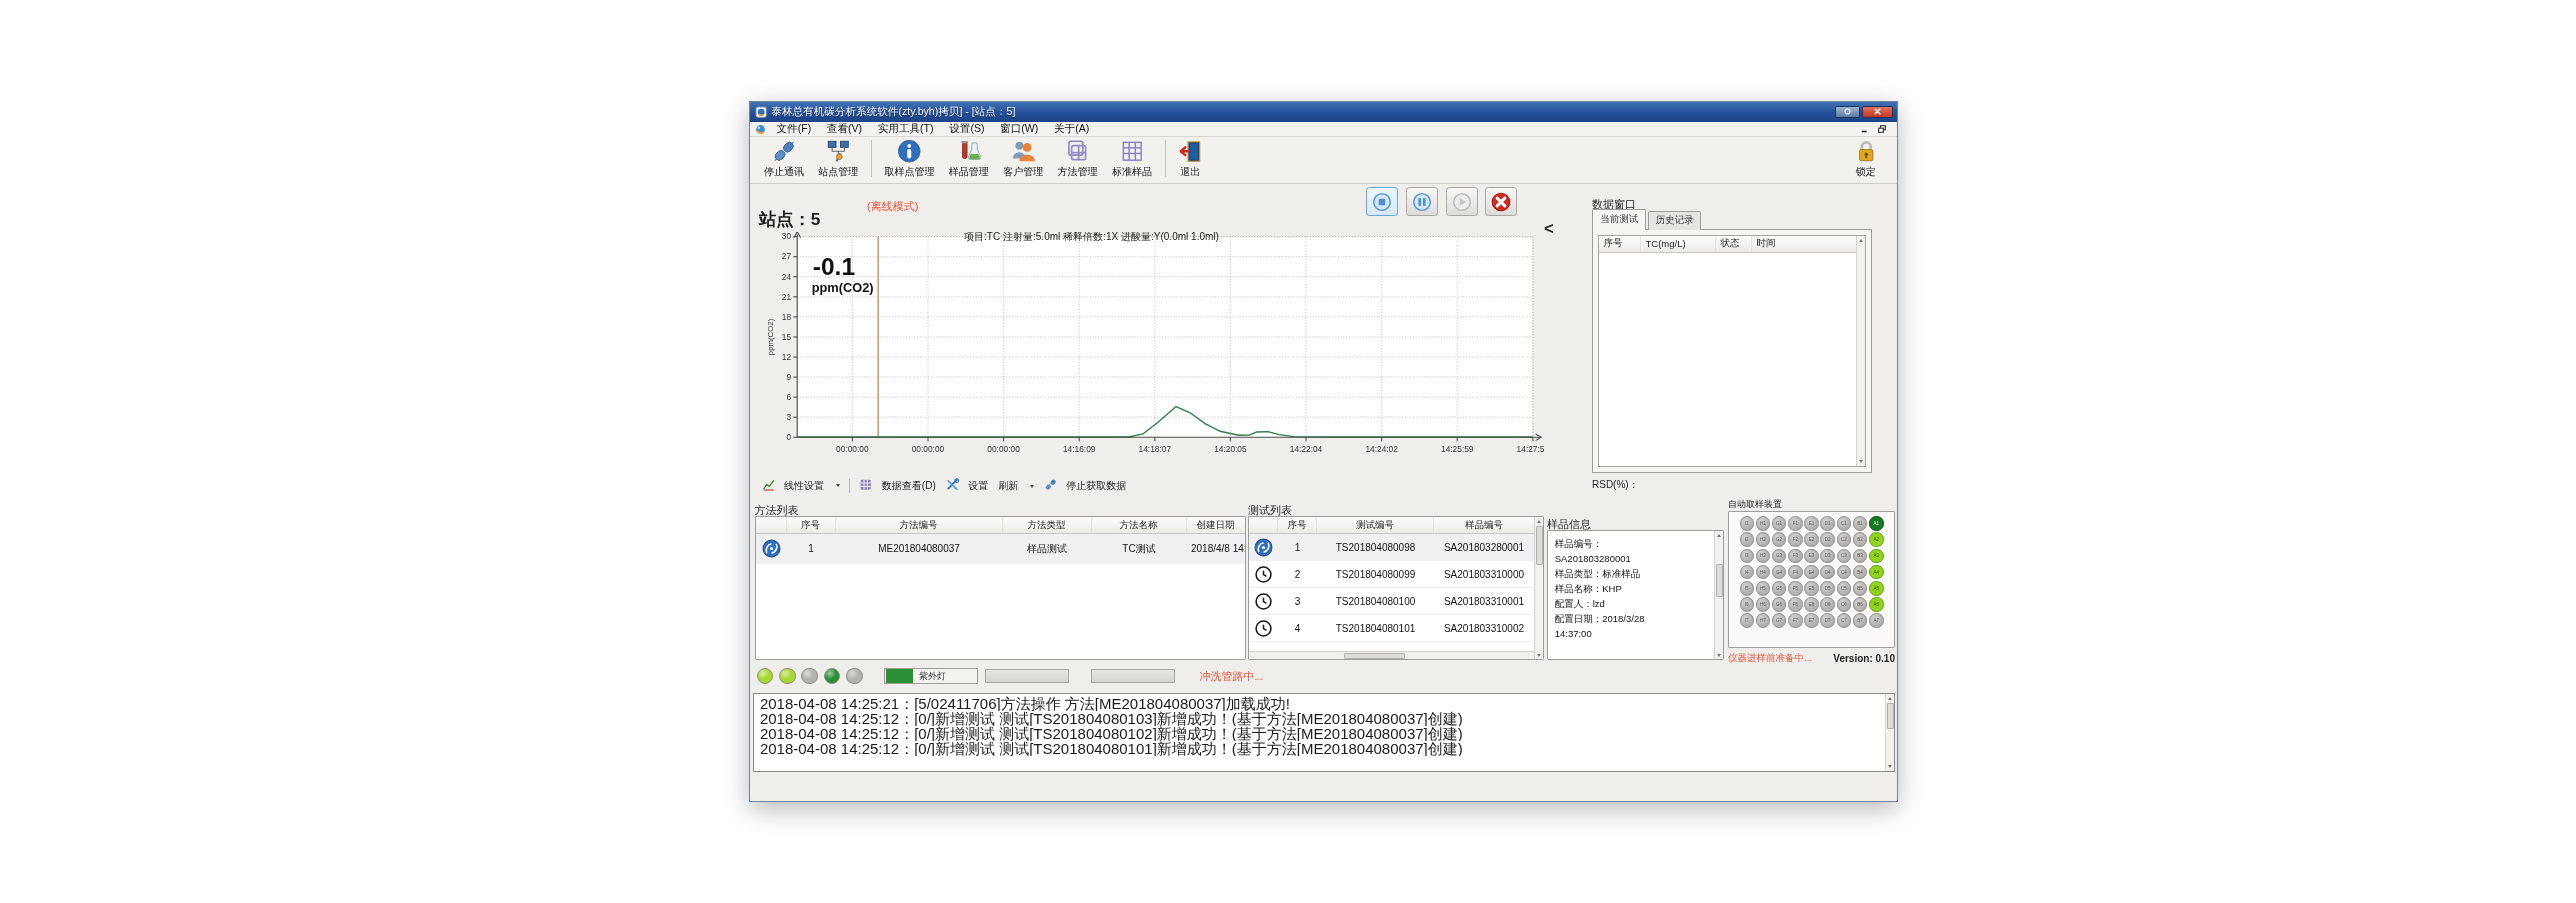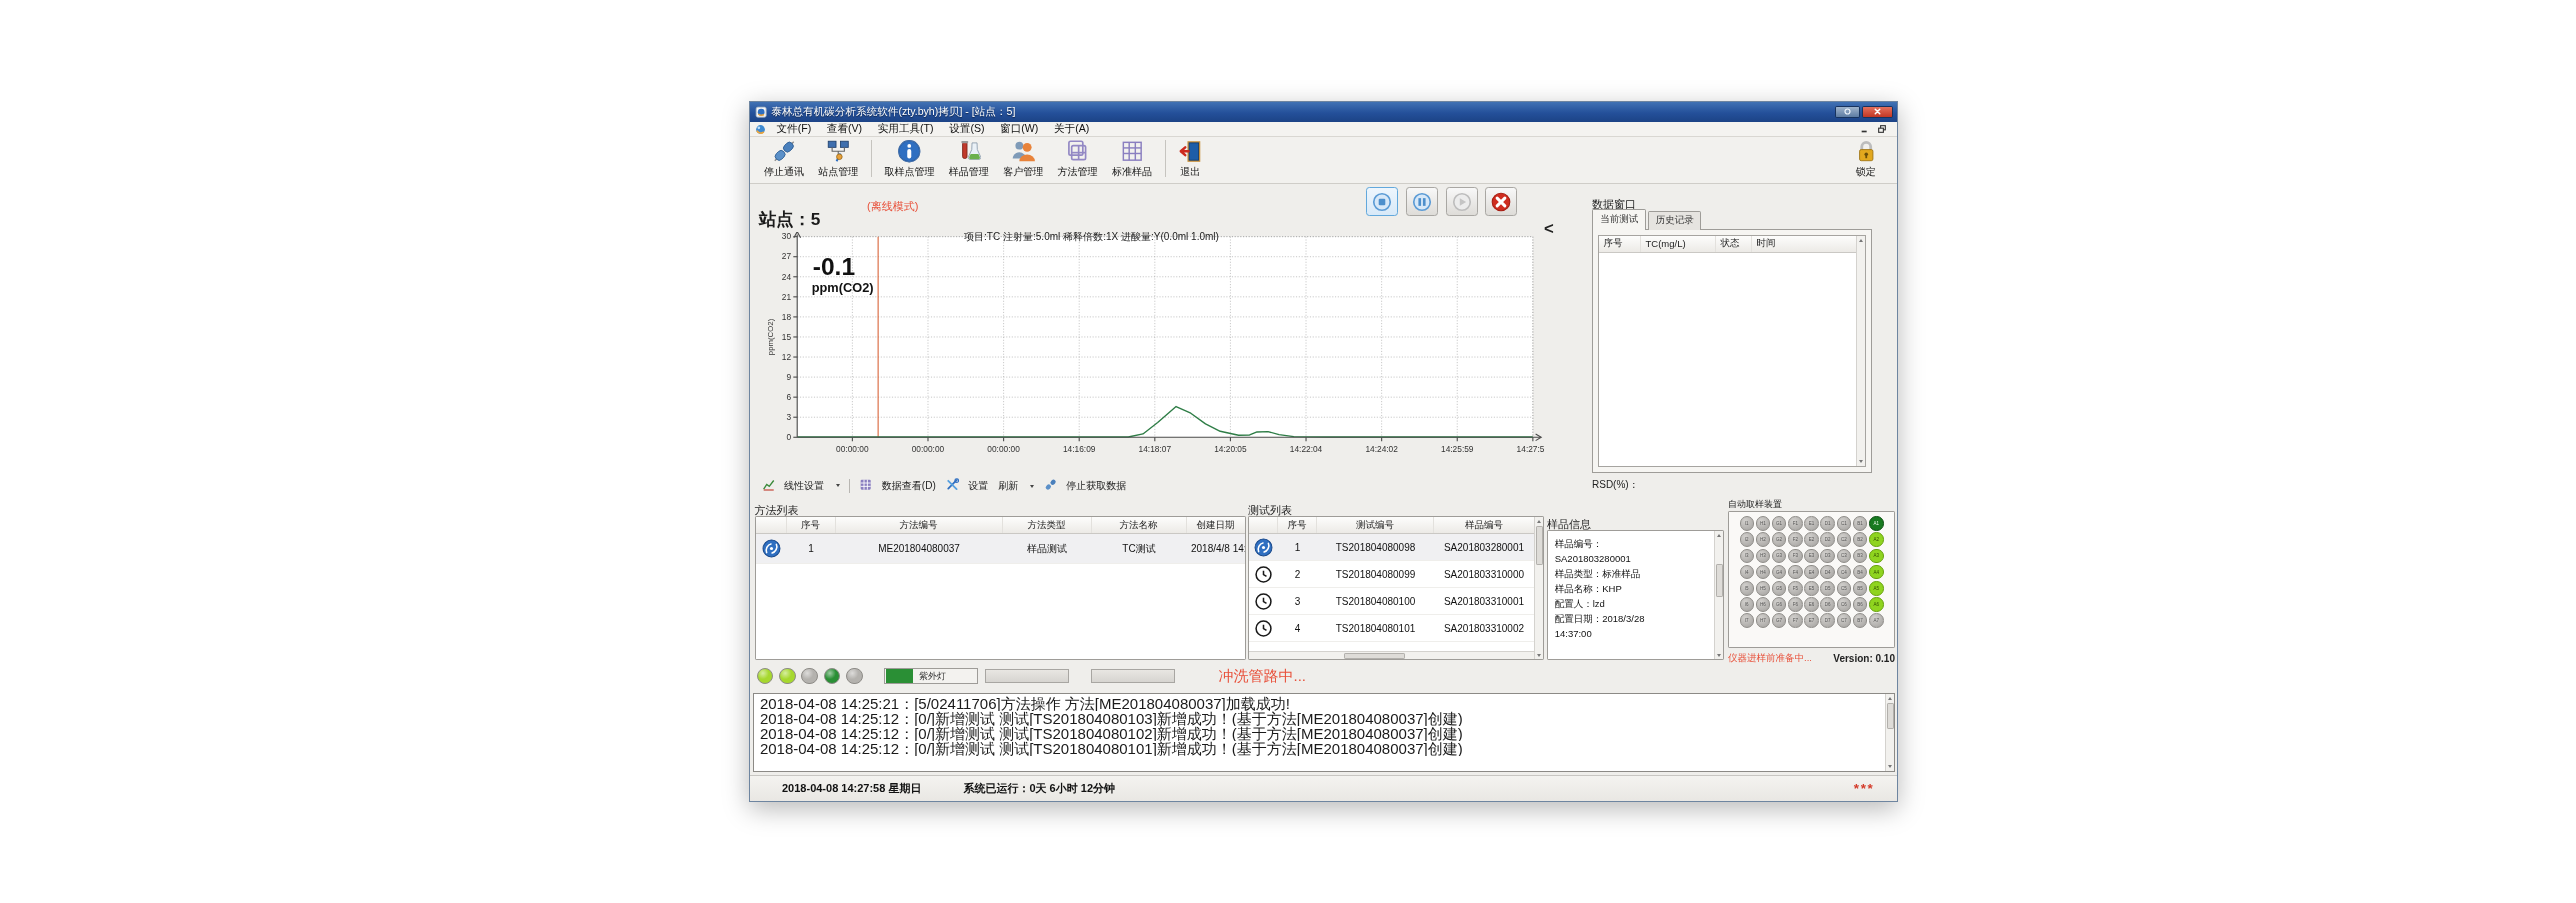--- a/index.html
+++ b/index.html
@@ -73,21 +73,21 @@
 .well.light{background:#8fd41f;border-color:#66a10c;color:#2f4d00}
 .samp-status{display:flex;justify-content:space-between;align-items:center;margin-top:3.3px}
 .samp-red{font-size:9.5px;white-space:nowrap}
 .samp-ver{color:#222;font-size:10px;font-weight:bold;white-space:nowrap}
 .led-row{position:absolute;left:6.7px;top:481px;height:22px;display:flex;align-items:center}
 .led{width:16.7px;height:16.7px;border-radius:50%;border:1.1px solid #8e8c88;margin-right:5.6px;flex:0 0 auto}
 .uv-box{width:94px;height:16.7px;border:0.6px solid #9e9c98;background:#f3f2ef;display:flex;align-items:center;margin:0 7.8px 0 15.6px;flex:0 0 auto}
 .uv-fill{width:27px;height:13.4px;margin:0 5.6px 0 1.7px}
 .uv-lb{font-size:9px;color:#333}
 .pbar{width:84px;height:14.5px;border:0.6px solid #a8a6a2;background:linear-gradient(#e8e6e2,#d6d4d0);margin-right:22px;flex:0 0 auto}
-.flush{font-size:15px;margin-left:21px;white-space:nowrap}
+.flush{font-size:11px;margin-left:2px;white-space:nowrap}
 .logbox{position:absolute;left:3.3px;top:509px;width:1142px;height:79px;background:#fff;border:0.6px solid #8c8a86;padding:1.7px 5.6px;font-size:15px;line-height:15px;color:#1a1a1a;overflow:hidden}
 .logline{white-space:nowrap;overflow:hidden}
 .statusbar{position:absolute;left:0;top:591px;width:1149px;height:26px;background:linear-gradient(#f4f3f0,#e9e7e3);border-top:0.6px solid #c8c6c2;display:flex;align-items:center;font-size:11px;font-weight:bold;color:#111}
 .sb-dt{margin-left:32px;white-space:nowrap}
 .sb-up{margin-left:42px;white-space:nowrap}
 .sb-right{margin-left:auto;margin-right:24.5px;letter-spacing:1.7px;font-size:13.4px}
 </style>
 </head>
 <body>
 
@@ -647,22 +647,17 @@
             <div class="logline">2018-04-08 14:25:12：[0/]新增测试 测试[TS201804080102]新增成功！(基于方法[ME201804080037]创建)</div>
             <div class="logline">2018-04-08 14:25:12：[0/]新增测试 测试[TS201804080101]新增成功！(基于方法[ME201804080037]创建)</div>
           </div>
         <div class="vscroll">
           <div class="sarrow up"></div>
           <div class="sarrow down"></div>
           <div class="vthumb" style="top:9px;height:26px"></div>
         </div>
       </div>
 
-      <div class="statusbar">
-        <span class="sb-dt">2018-04-08 14:27:58 星期日</span>
-        <span class="sb-up">系统已运行：0天 6小时 12分钟</span>
-        <span class="sb-right" style="color:#d43b2a">***</span>
-      </div>
 
     </div>
   </div>
 </div>
 
 
 </body></html>

